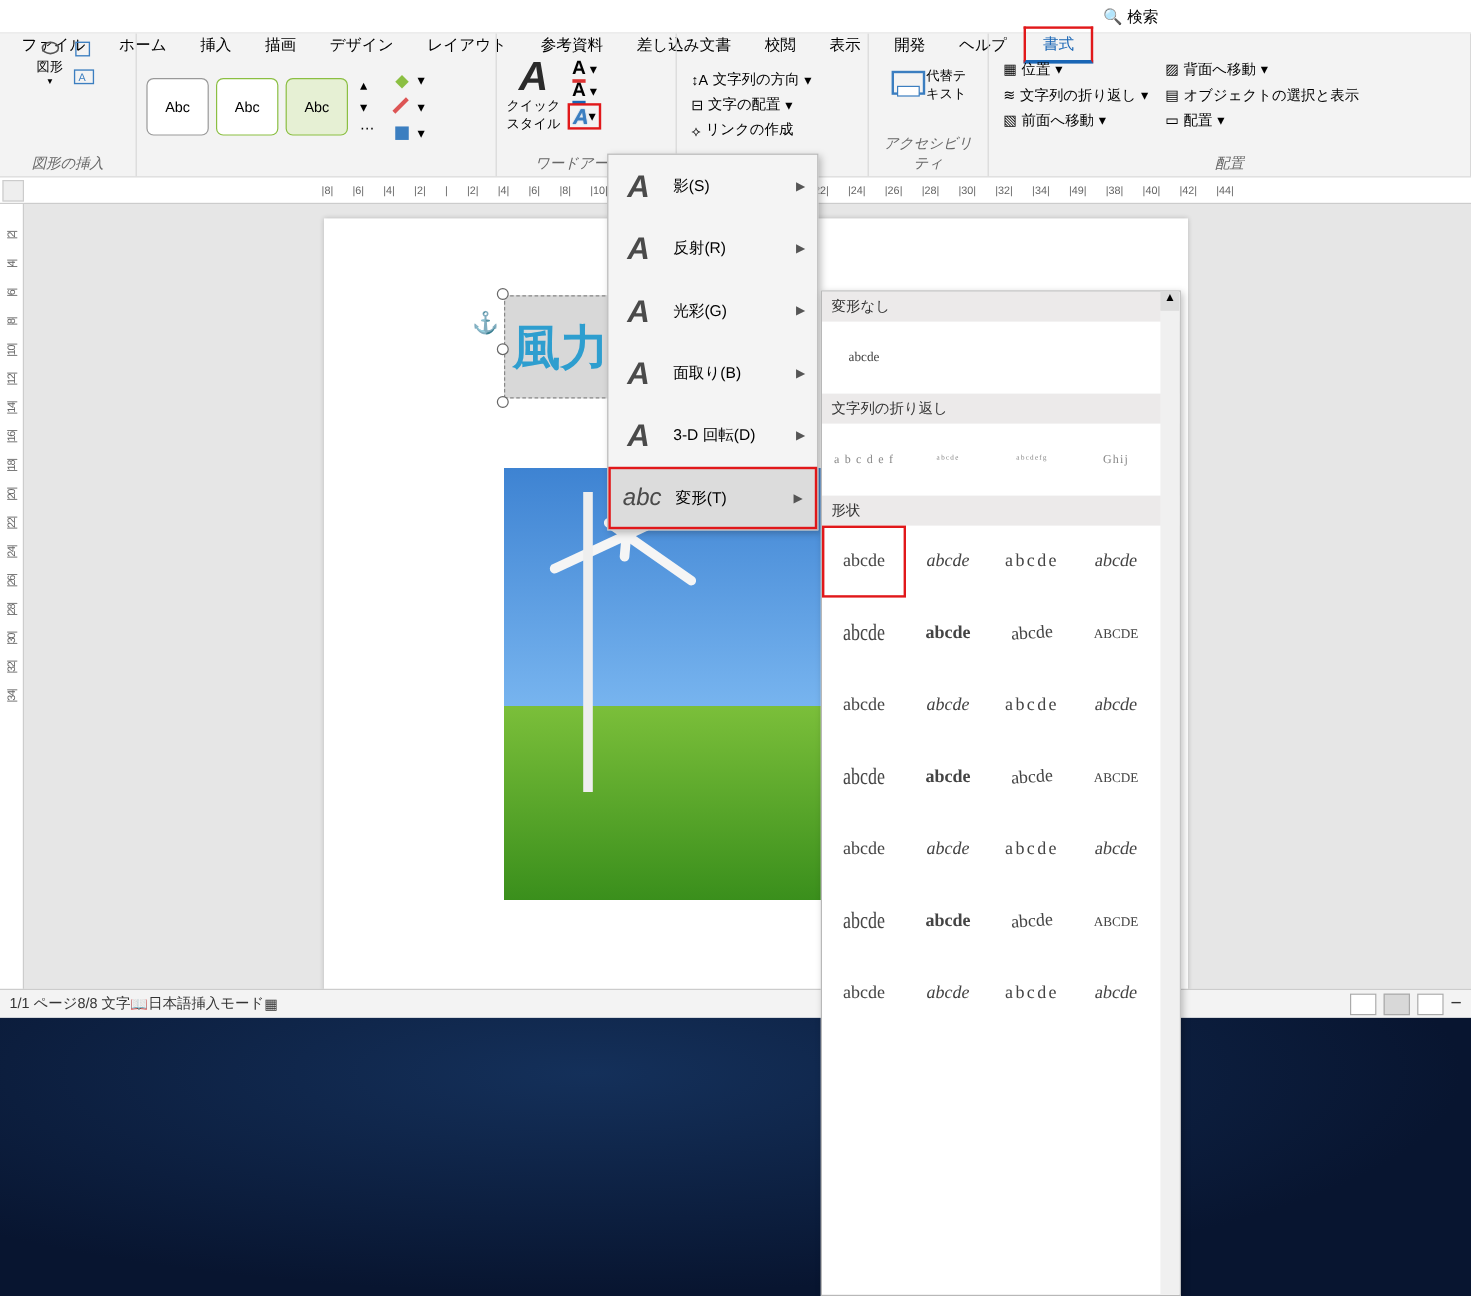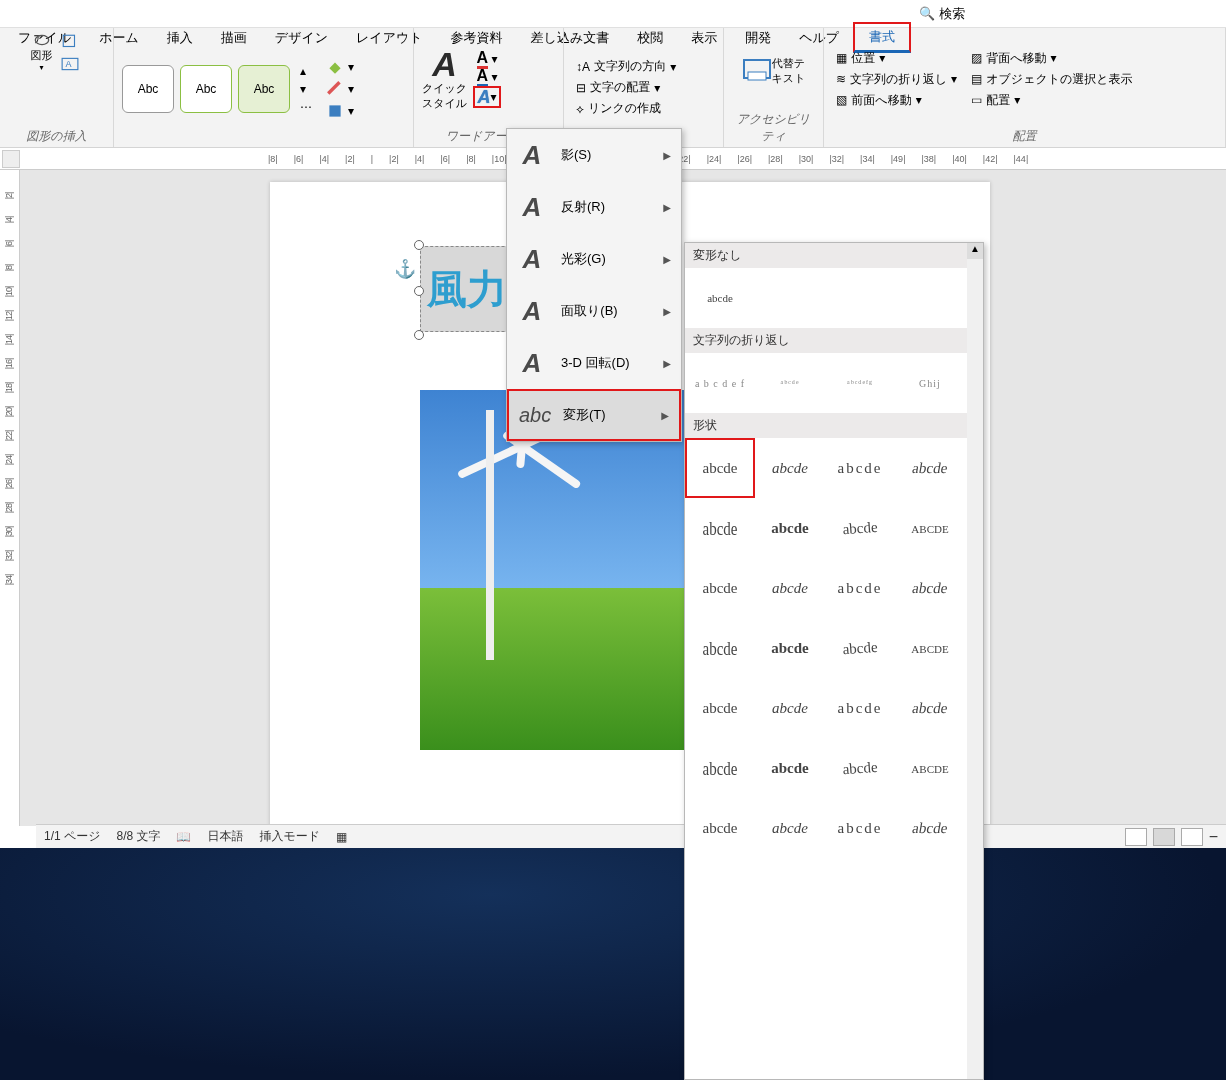--- a/index.html
+++ b/index.html
@@ -58,21 +58,21 @@
 
 .gallery { position:absolute; left:684px; top:242px; width:300px; height:838px; background:#fff; border:1px solid #b8b8b8; box-shadow:2px 2px 6px rgba(0,0,0,.25); z-index:11; overflow:hidden; }
 .gallery .ghdr { background:#eceaea; padding:4px 8px; font-size:12px; color:#333; }
 .gallery .grow { display:flex; flex-wrap:wrap; padding:0; }
 .gallery .cell { width:70px; height:60px; display:flex; align-items:center; justify-content:center; font-size:15px; color:#444; font-family: Georgia, serif; cursor:pointer; }
 .gallery .cell.sm { font-size:10px; color:#888; letter-spacing:1px; }
 .gallery .cell.hl { border:2px solid #e1181a; }
 .gallery .scroll { position:absolute; right:0; top:0; width:16px; height:100%; background:#f0f0f0; }
 .gallery .scroll .up { position:absolute; top:0; width:16px; height:16px; text-align:center; font-size:10px; background:#ddd; }
 
-.statusbar { position:absolute; left:0; right:0; height:24px; top:824px; background:#f3f3f3; border-top:1px solid #ccc; display:flex; align-items:center; font-size:12px; padding:0 8px; gap:16px; color:#333; z-index:5;margin-left:36px;}
+.statusbar { position:absolute; left:0; right:0; height:24px; top:824px; background:#f3f3f3; border-top:1px solid #ccc; display:flex; align-items:center; font-size:12px; padding:0 8px; gap:0; color:#333; z-index:5;}
 .statusbar .sep { flex:1; }
 .statusbar .view-icons { display:flex; gap:6px; align-items:center; }
 .view-btn { width:22px; height:18px; border:1px solid #aaa; background:#fff; }
 .view-btn.active { background:#d8d8d8; }
 
 .desktop { position:absolute; left:0; top:848px; right:0; bottom:0; background: radial-gradient(ellipse at 40% 20%, #14305a 0%, #081530 70%); z-index:4; }
 
 .icon-svg { width:16px; height:16px; }
 </style>
 </head>

